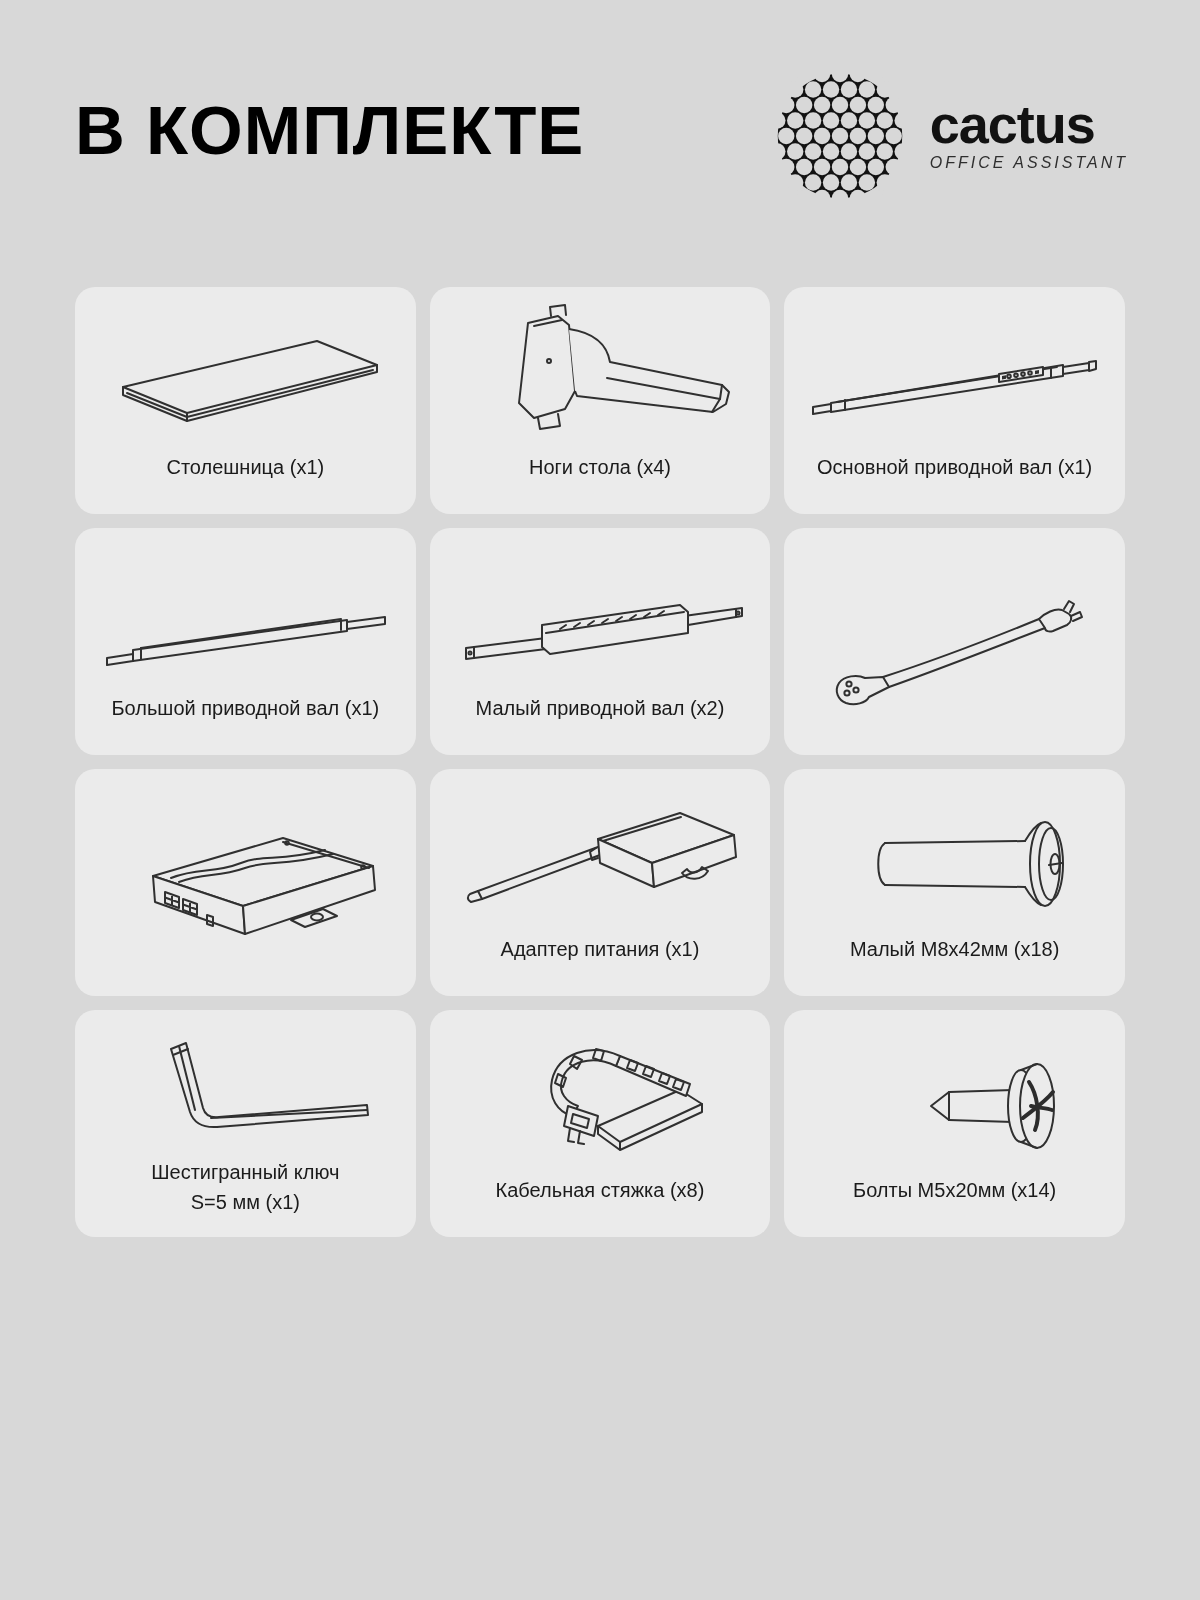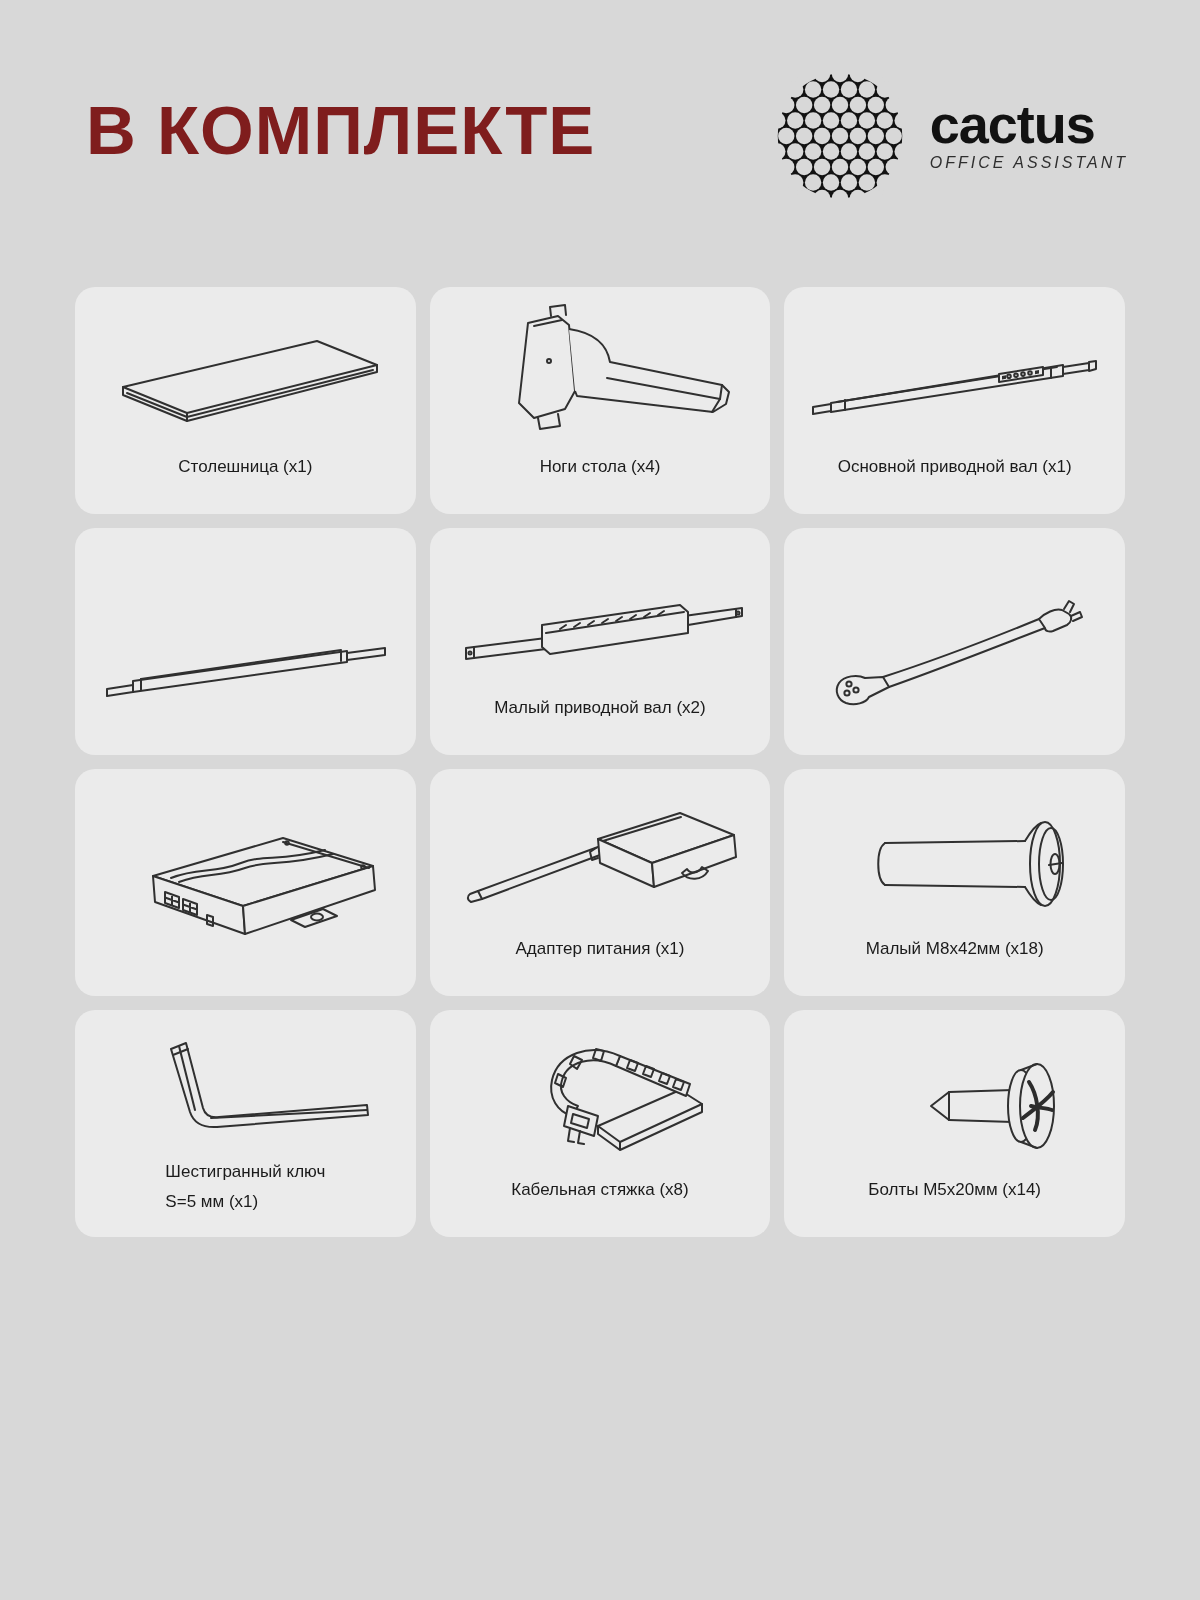--- a/index.html
+++ b/index.html
@@ -1,37 +1,37 @@
 <!DOCTYPE html>
 <html><head>
 <meta charset="utf-8">
 <style>
   html,body{margin:0;padding:0}
   body{
     width:1200px;height:1600px;position:relative;overflow:hidden;
     background:#d8d8d8;font-family:"Liberation Sans",sans-serif;
   }
   .page-title{
-    position:absolute;left:86px;top:96px;
-    font-size:69px;font-weight:bold;color:#7f1d1d;letter-spacing:1px;line-height:1;
+    position:absolute;left:75px;top:96px;
+    font-size:69px;font-weight:bold;color:#000000;letter-spacing:1px;line-height:1;
   }
   .logo{position:absolute;top:70px;right:72px;display:flex;align-items:center;gap:24px}
   .logo-word{font-size:54px;font-weight:bold;color:#121212;letter-spacing:-1px;line-height:0.9}
   .logo-tagline{font-size:16px;font-style:italic;color:#2e2e2e;letter-spacing:3px;margin-top:6px;white-space:nowrap}
   .grid{
     position:absolute;left:75px;top:287px;width:1050px;
     display:grid;grid-template-columns:repeat(3,1fr);gap:14px;
   }
   .card{
     height:227px;background:#ebebeb;border-radius:20px;
     display:flex;flex-direction:column;align-items:center;
   }
   .art{flex:1;width:100%;display:flex;align-items:center;justify-content:center;padding-top:8px;box-sizing:border-box}
   .part-label{
-    font-size:17px;color:#1b1b1b;text-align:left;line-height:30px;
+    font-size:20px;color:#1b1b1b;text-align:center;line-height:30px;
     padding:0 12px 32px;
   }
   .part-label span{display:block}
   .card.two-line .part-label{padding-bottom:20px}
   .ln{fill:none;stroke:#303030;stroke-width:2;stroke-linejoin:round;stroke-linecap:round}
   .fc{fill:#ebebeb;stroke:#303030;stroke-width:2;stroke-linejoin:round}
   .cr{fill:none;stroke:#2c2c2c;stroke-width:4;stroke-linecap:round}
 </style>
 </head>
 <body>
@@ -170,20 +170,23 @@
     <div class="card">
       <div class="art">
         <svg width="300" height="150" viewBox="0 0 300 150">
           <path class="fc" d="M12,118 L38,114 L38,121 L12,125 Z"></path>
           <path class="fc" d="M252,82 L290,77 L290,84 L252,89 Z"></path>
           <path class="fc" d="M38,110 L252,80 L252,91 L38,121 Z"></path>
           <path class="ln" d="M46,108 L246,79"></path>
           <path class="ln" d="M46,108 L46,119 M246,80 L246,90"></path>
         </svg>
       </div>
+      <div class="part-label">
+          <span>Большой приводной вал (x1)</span>
+        </div>
     </div>
 
     <div class="card">
       <div class="art">
         <svg width="300" height="150" viewBox="0 0 300 150">
           <path class="fc" d="M16,108 L96,98 L96,109 L16,119 Z"></path>
           <path class="ln" d="M24,107 L24,118"></path>
           <circle class="ln" cx="20" cy="113" r="1.5"></circle>
           <path class="fc" d="M234,76 L292,68 L292,76 L238,85 Z"></path>
           <path class="ln" d="M286,69 L286,77"></path>

